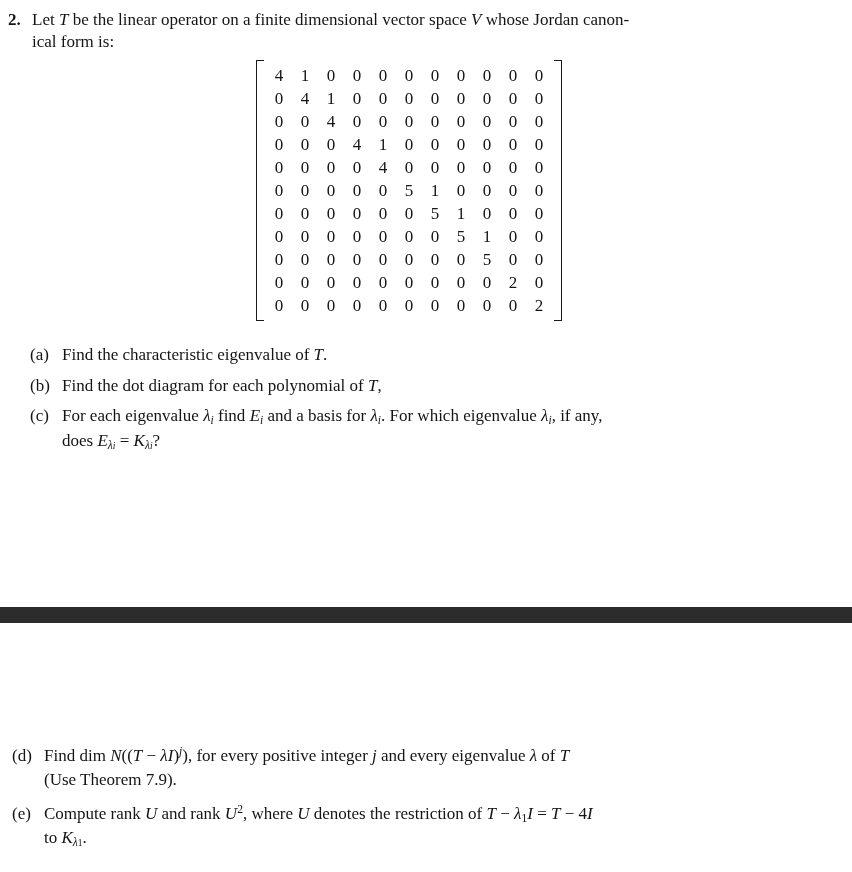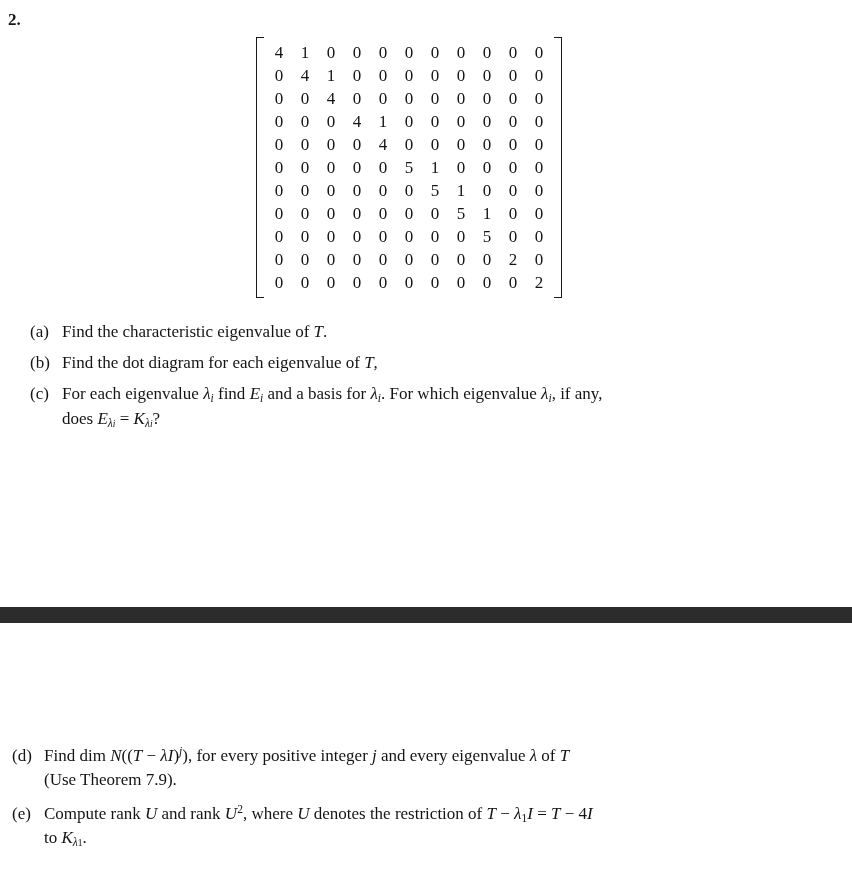--- a/index.html
+++ b/index.html
@@ -67,20 +67,21 @@
   .s-sub { font-size: 0.68em; vertical-align: -0.22em; }
   .s-subsub { font-size: 0.56em; vertical-align: -0.34em; }
 </style>
 </head>
 <body>
 
 <div class="page">
 
   <div class="problem-header">
     <span class="problem-number">2.</span>
+    <div class="problem-statement"><span>Let </span><span class="s-i">T</span><span> be the linear operator on a finite dimensional vector space </span><span class="s-i">V</span><span> whose Jordan canon-</span><br><span>ical form is:</span></div>
   </div>
 
   <div class="matrix-wrap">
     <div class="matrix-box">
       <table class="matrix-grid">
         <tbody>
             <tr>
               <td>4</td>
               <td>1</td>
               <td>0</td>
@@ -228,21 +229,21 @@
     </div>
   </div>
 
   <div class="parts-top">
     <div class="part">
       <span class="part-label">(a)</span>
       <div class="part-text"><span>Find the characteristic eigenvalue of </span><span class="s-i">T</span><span>.</span></div>
     </div>
     <div class="part">
       <span class="part-label">(b)</span>
-      <div class="part-text"><span>Find the dot diagram for each eigenvalue of </span><span class="s-i">T</span><span>,</span></div>
+      <div class="part-text"><span>Find the dot diagram for each polynomial of </span><span class="s-i">T</span><span>,</span></div>
     </div>
     <div class="part">
       <span class="part-label">(c)</span>
       <div class="part-text"><span>For each eigenvalue </span><span class="s-i">λ</span><span class="s-i s-sub">i</span><span> find </span><span class="s-i">E</span><span class="s-i s-sub">i</span><span> and a basis for </span><span class="s-i">λ</span><span class="s-i s-sub">i</span><span>.  For which eigenvalue </span><span class="s-i">λ</span><span class="s-i s-sub">i</span><span>, if any,</span><br><span>does </span><span class="s-i">E</span><span class="s-i s-sub">λ</span><span class="s-i s-subsub">i</span><span> = </span><span class="s-i">K</span><span class="s-i s-sub">λ</span><span class="s-i s-subsub">i</span><span>?</span></div>
     </div>
   </div>
 
   <div class="page-divider" style="background: rgb(44, 44, 44);"></div>
 
   <div class="parts-bottom">

